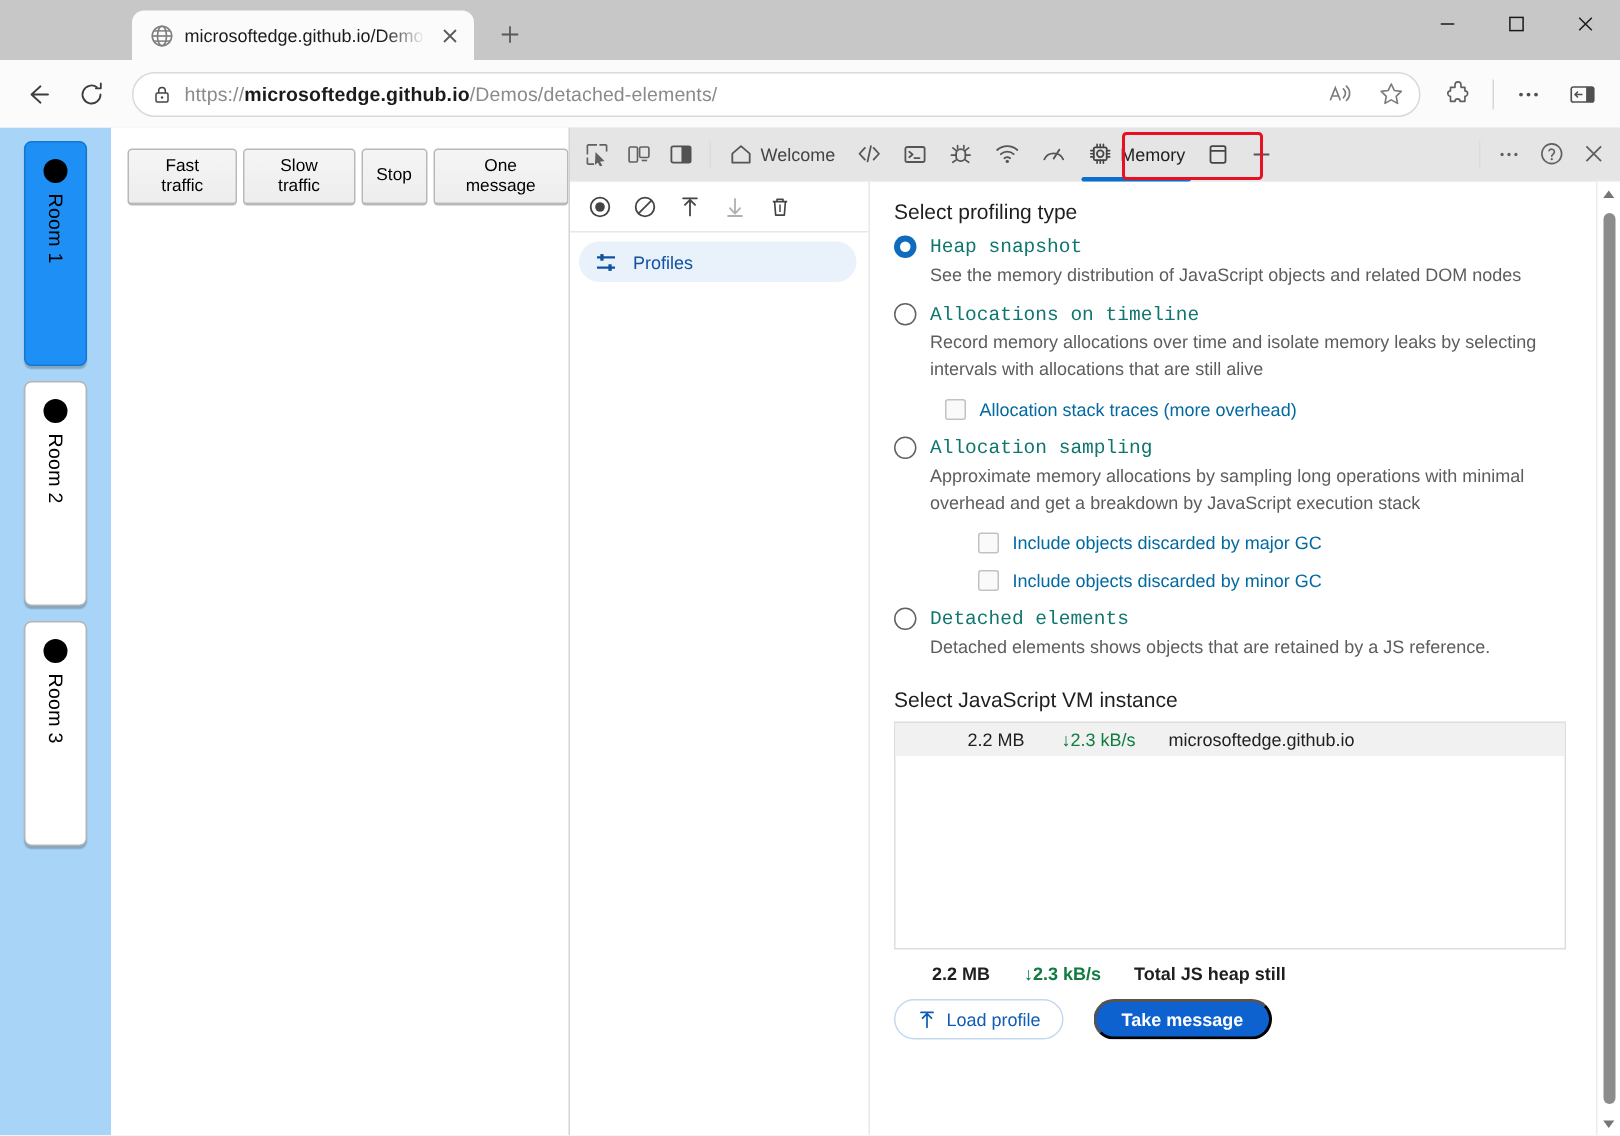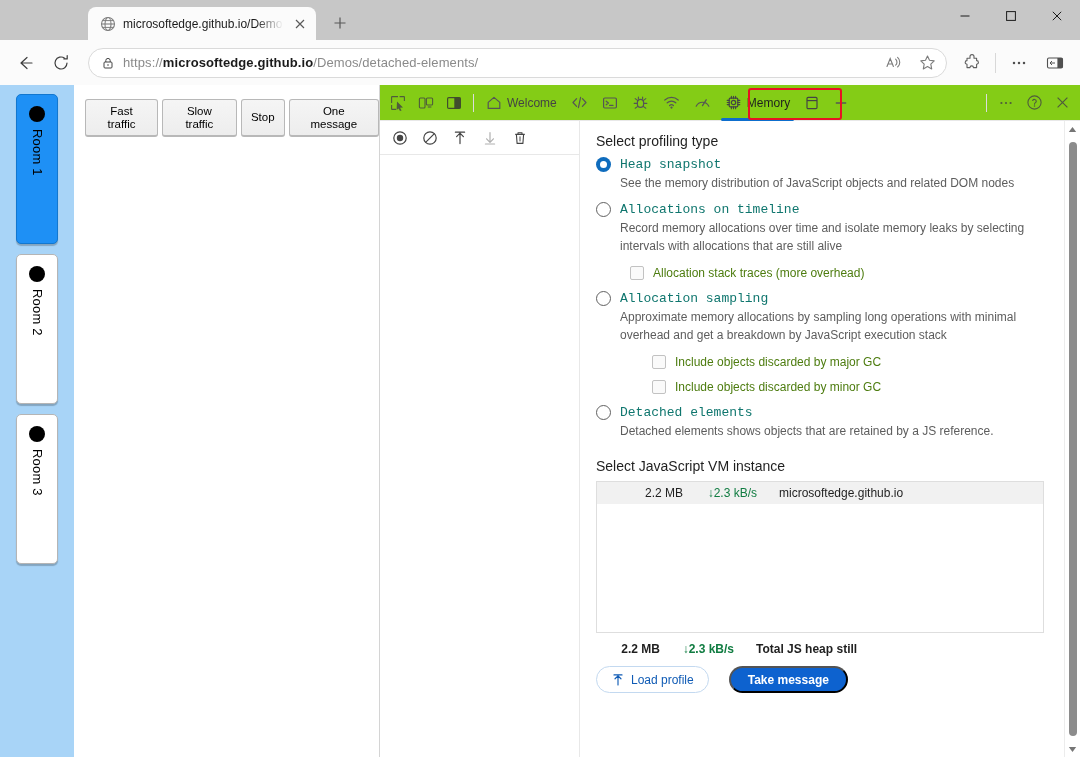--- a/index.html
+++ b/index.html
@@ -78,21 +78,21 @@
   .pbtn {
     font-family: "Liberation Sans", sans-serif; font-size: 11.5px; color: #000;
     background: linear-gradient(#f5f5f5, #ededed); border: 1px solid #b8b8b8;
     border-bottom-width: 2px; border-radius: 3px; padding: 5px 9px; line-height: 1.1;
   }
 
   
   .devtools { flex: 1 1 auto; height: 672px; display: flex; flex-direction: column;
               background: #ffffff; font-size: 12px; color: #1f1f1f; }
   .dt-tabbar { height: 36px; display: flex; align-items: center; padding: 0 4px;
-               border-bottom: 1px solid #e8e8e8; background: #84cc16; position: relative; }
+               border-bottom: 1px solid #e8e8e8; background: #e5e5e5; position: relative; }
   .dt-ic { width: 28px; height: 28px; display: flex; align-items: center; justify-content: center;
            border-radius: 4px; opacity: .82; }
   .dt-sep { width: 1px; height: 18px; background: #dcdcdc; margin: 0 5px; }
   .dt-tab { display: flex; align-items: center; gap: 5px; height: 32px; padding: 0 7px;
             border-radius: 4px; position: relative; }
   .dt-tab .lbl { font-size: 12px; color: #444; }
   .dt-tab.active .lbl { color: #1f1f1f; }
   .dt-tab.active::after {
     content: ""; position: absolute; left: 3px; right: 3px; bottom: -2px;
     height: 3px; background: #0d6ecd; border-radius: 2px;
@@ -117,21 +117,21 @@
   .opt-head { display: flex; align-items: center; gap: 9px; }
   .radio { width: 15px; height: 15px; border-radius: 50%; border: 1px solid #616161;
            background: #fff; flex: 0 0 15px; position: relative; }
   .radio.on { border: none; background: #0f6cbd; }
   .radio.on::after { content: ""; position: absolute; inset: 4px; background: #fff; border-radius: 50%; }
   .opt-label { font-size: 13px; color: #0f766e; font-family: Liberation Mono, monospace; }
   .opt-desc { font-size: 12px; color: #5d5d5d; line-height: 1.5; margin: 2px 0 0 24px; max-width: 412px; }
   .subcheck { display: flex; align-items: center; gap: 9px; margin: 11px 0 11px 34px; }
   .subcheck.deep { margin-left: 56px; }
   .cbox { width: 14px; height: 14px; border: 1px solid #c2c2c2; border-radius: 2px; background: #fafafa; flex: 0 0 14px; }
-  .cb-label { font-size: 12px; color: #4d7c0f; }
+  .cb-label { font-size: 12px; color: #0369a1; }
 
   .vm-title { font-size: 14px; margin: 18px 0 7px 0; }
   .vm-list { width: 448px; height: 152px; border: 1px solid #dedede; background: #fff; }
   .vm-row { height: 22px; display: flex; align-items: center; background: #f1f1f1; font-size: 12px; padding-left: 22px; }
   .vm-size { width: 64px; text-align: right; color: #1f1f1f; }
   .vm-rate { width: 74px; text-align: right; color: #107c41; }
   .vm-host { margin-left: 22px; color: #1f1f1f; }
   .total-row { display: flex; align-items: center; font-size: 12px; font-weight: bold; margin-top: 9px; }
   .total-row .t-size { width: 64px; text-align: right; }
   .total-row .t-rate { width: 74px; text-align: right; color: #107c41; }
@@ -411,20 +411,28 @@
                 <path d="M8 2.6 V12.2 M4.6 8.8 L8 12.4 M11.4 8.8 L8 12.4 M3.4 14 H12.6" fill="none" stroke="#b0b0b0" stroke-width="1.2" stroke-linecap="round" stroke-linejoin="round"></path>
               </svg>
             </div>
             <div class="lt-ic">
               <svg width="16" height="16" viewBox="0 0 16 16">
                 <path d="M3.2 4.4 H12.8 M6 4.4 V2.8 H10 V4.4 M4.4 4.4 L5.1 13.4 H10.9 L11.6 4.4" fill="none" stroke="#444" stroke-width="1.1" stroke-linejoin="round"></path>
                 <path d="M8 6.4 V11.4" stroke="#444" stroke-width="1"></path>
               </svg>
             </div>
           </div>
+          <div class="profiles-row">
+            <svg width="16" height="16" viewBox="0 0 16 16">
+              <path d="M2 4.6 H14 M2 11.4 H14" stroke="#1252a3" stroke-width="1.4"></path>
+              <rect x="4.2" y="2.4" width="2.2" height="4.4" fill="#1252a3"></rect>
+              <rect x="9.6" y="9.2" width="2.2" height="4.4" fill="#1252a3"></rect>
+            </svg>
+            <span class="plabel">Profiles</span>
+          </div>
         </div>
 
         <div class="dt-content">
 
           <div class="sec-title">Select profiling type</div>
 
           <div class="opt">
             <label class="opt-head">
               <span class="radio on"></span>
               <span class="opt-label">Heap snapshot</span>

